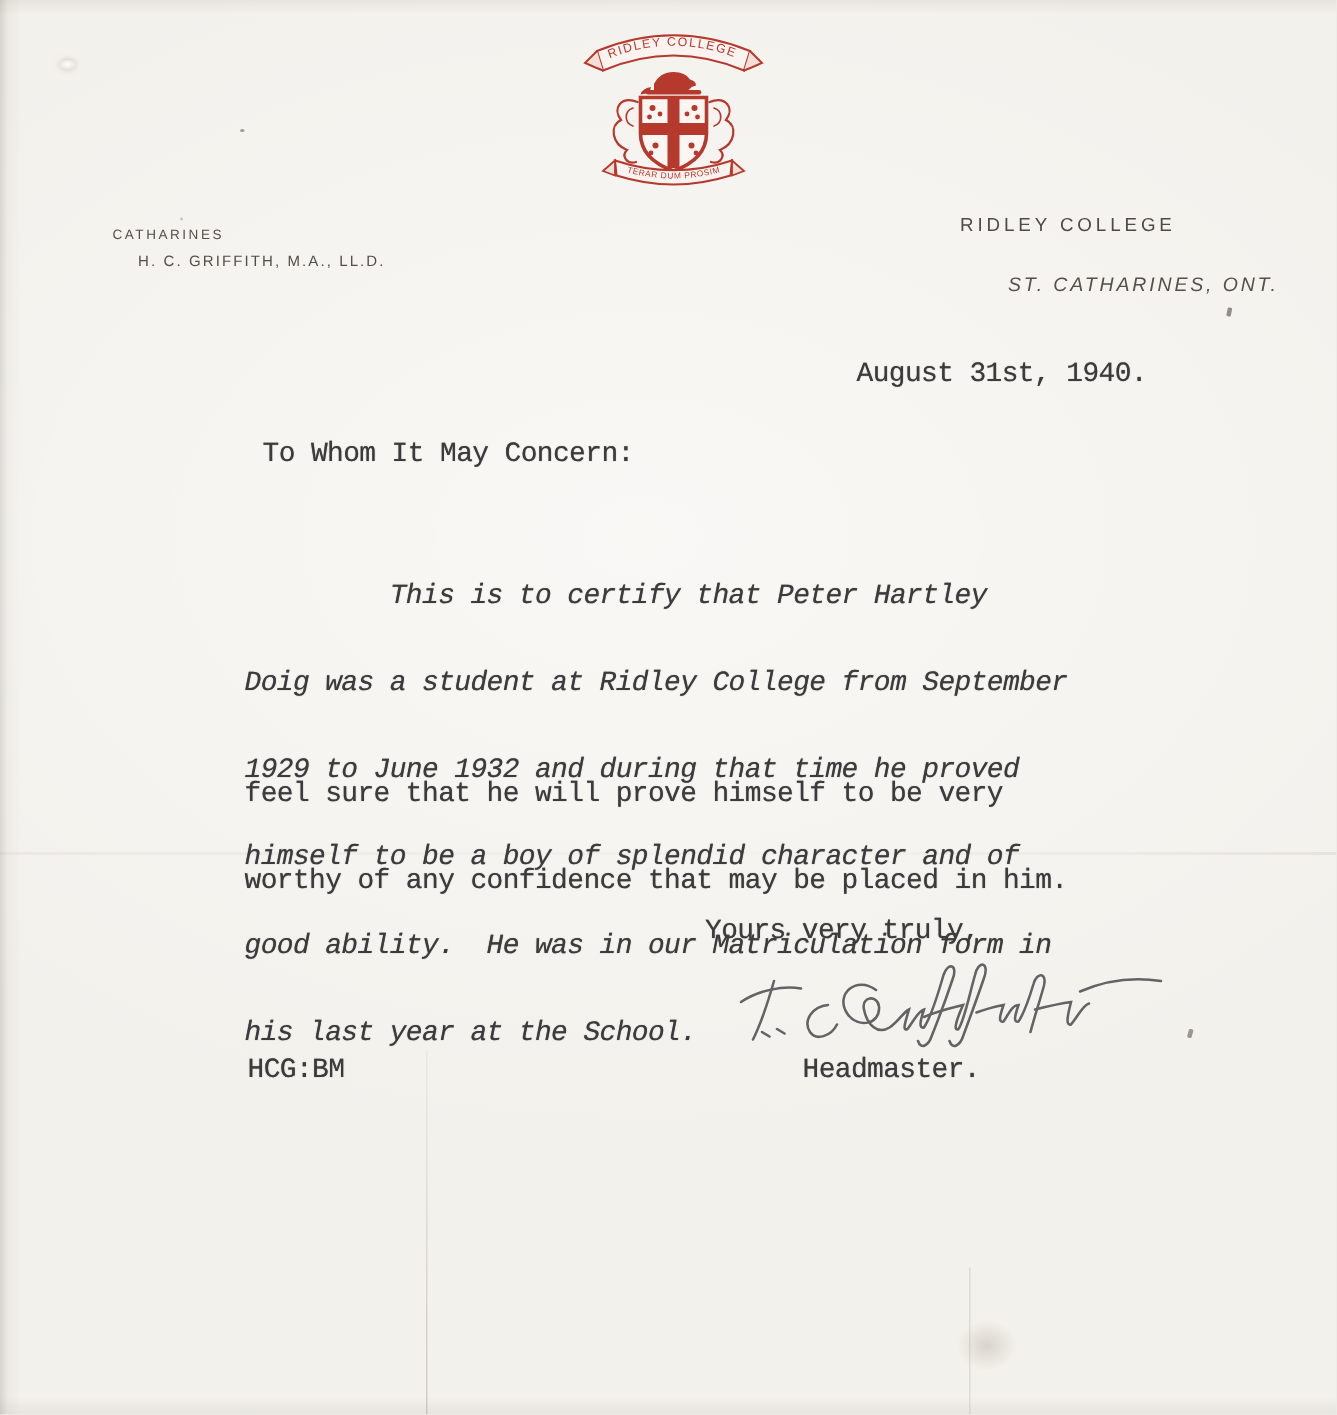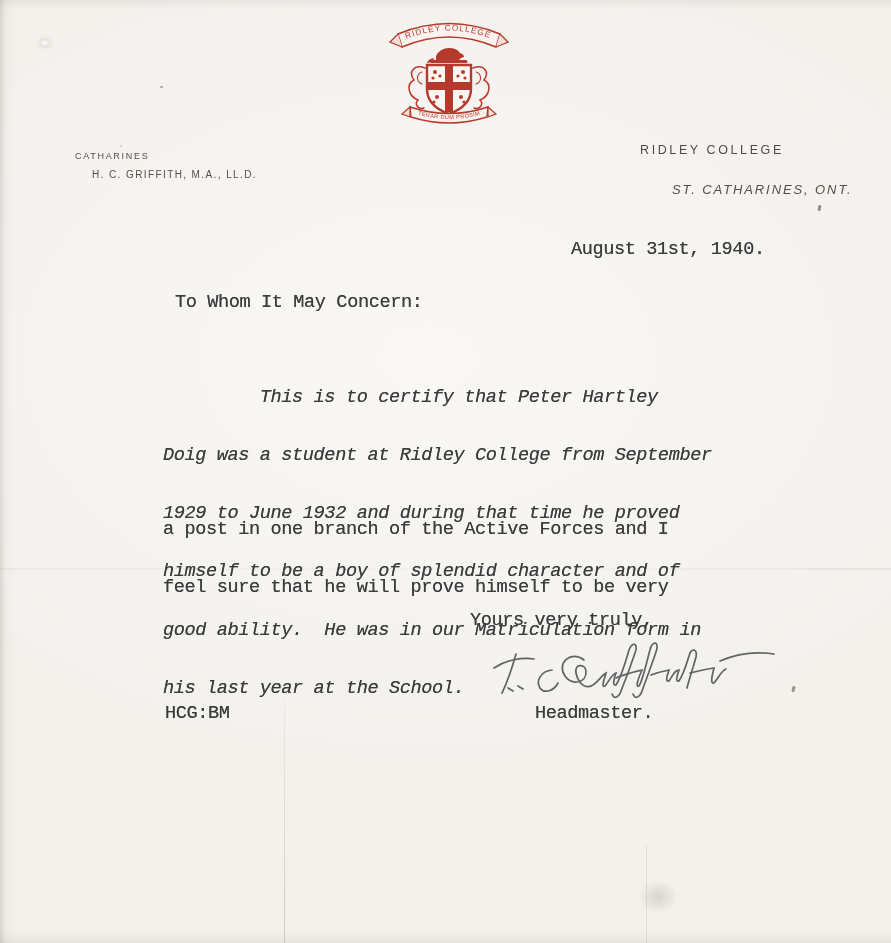--- a/index.html
+++ b/index.html
@@ -141,22 +141,22 @@
   <div class="tw para1">
     <div>         This is to certify that Peter Hartley</div>
     <div>Doig was a student at Ridley College from September</div>
     <div>1929 to June 1932 and during that time he proved</div>
     <div>himself to be a boy of splendid character and of</div>
     <div>good ability.  He was in our Matriculation form in</div>
     <div>his last year at the School.</div>
   </div>
 
   <div class="tw para2">
-    <div>a post in one branch of the Active Forces and I</div>
     <div>feel sure that he will prove himself to be very</div>
+    <div>worthy of any confidence that may be placed in him.</div>
   </div>
 
   <div class="tw closing">Yours very truly,</div>
 
   <div class="signature">
     <svg viewBox="0 0 320 80" width="320" height="80">
       <g fill="none" stroke="#4a494e" stroke-width="1.7" stroke-linecap="round" opacity="0.85">
         <path d="M16,40 C28,32 44,29 56,31"></path>
         <path d="M38,26 C34,40 29,55 24,65"></path>
         <path d="M30,60 l5,3 M40,58 l5,3"></path>

